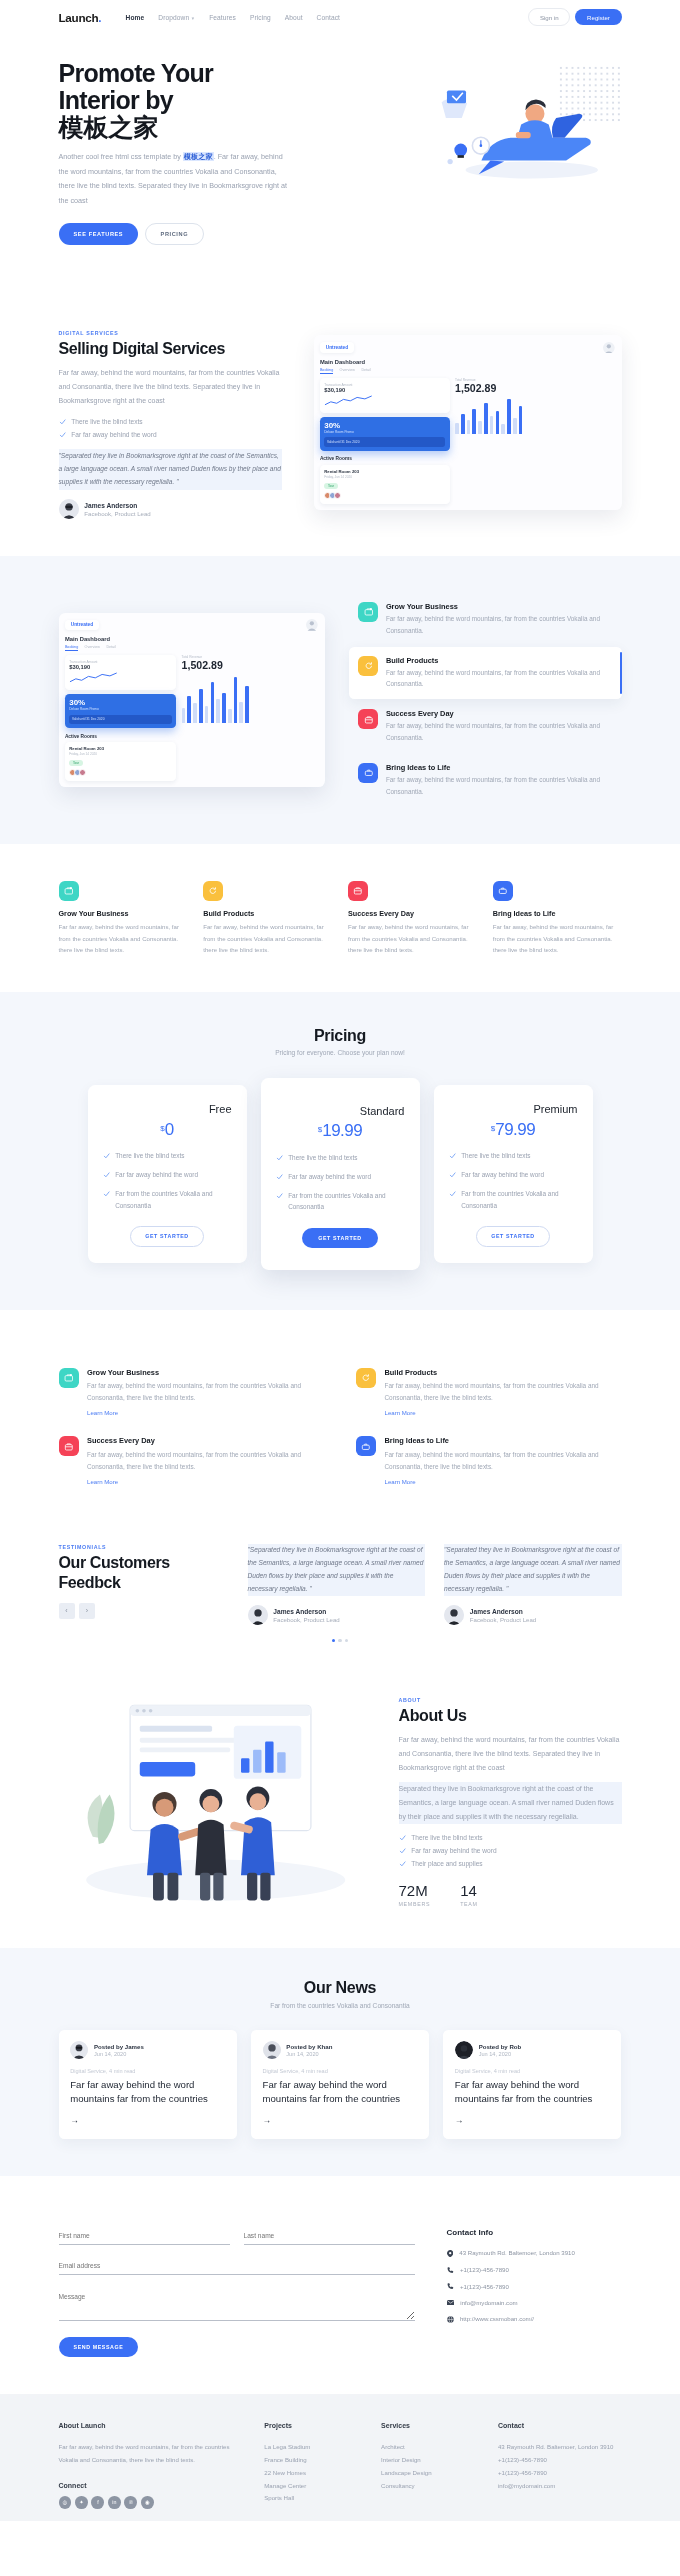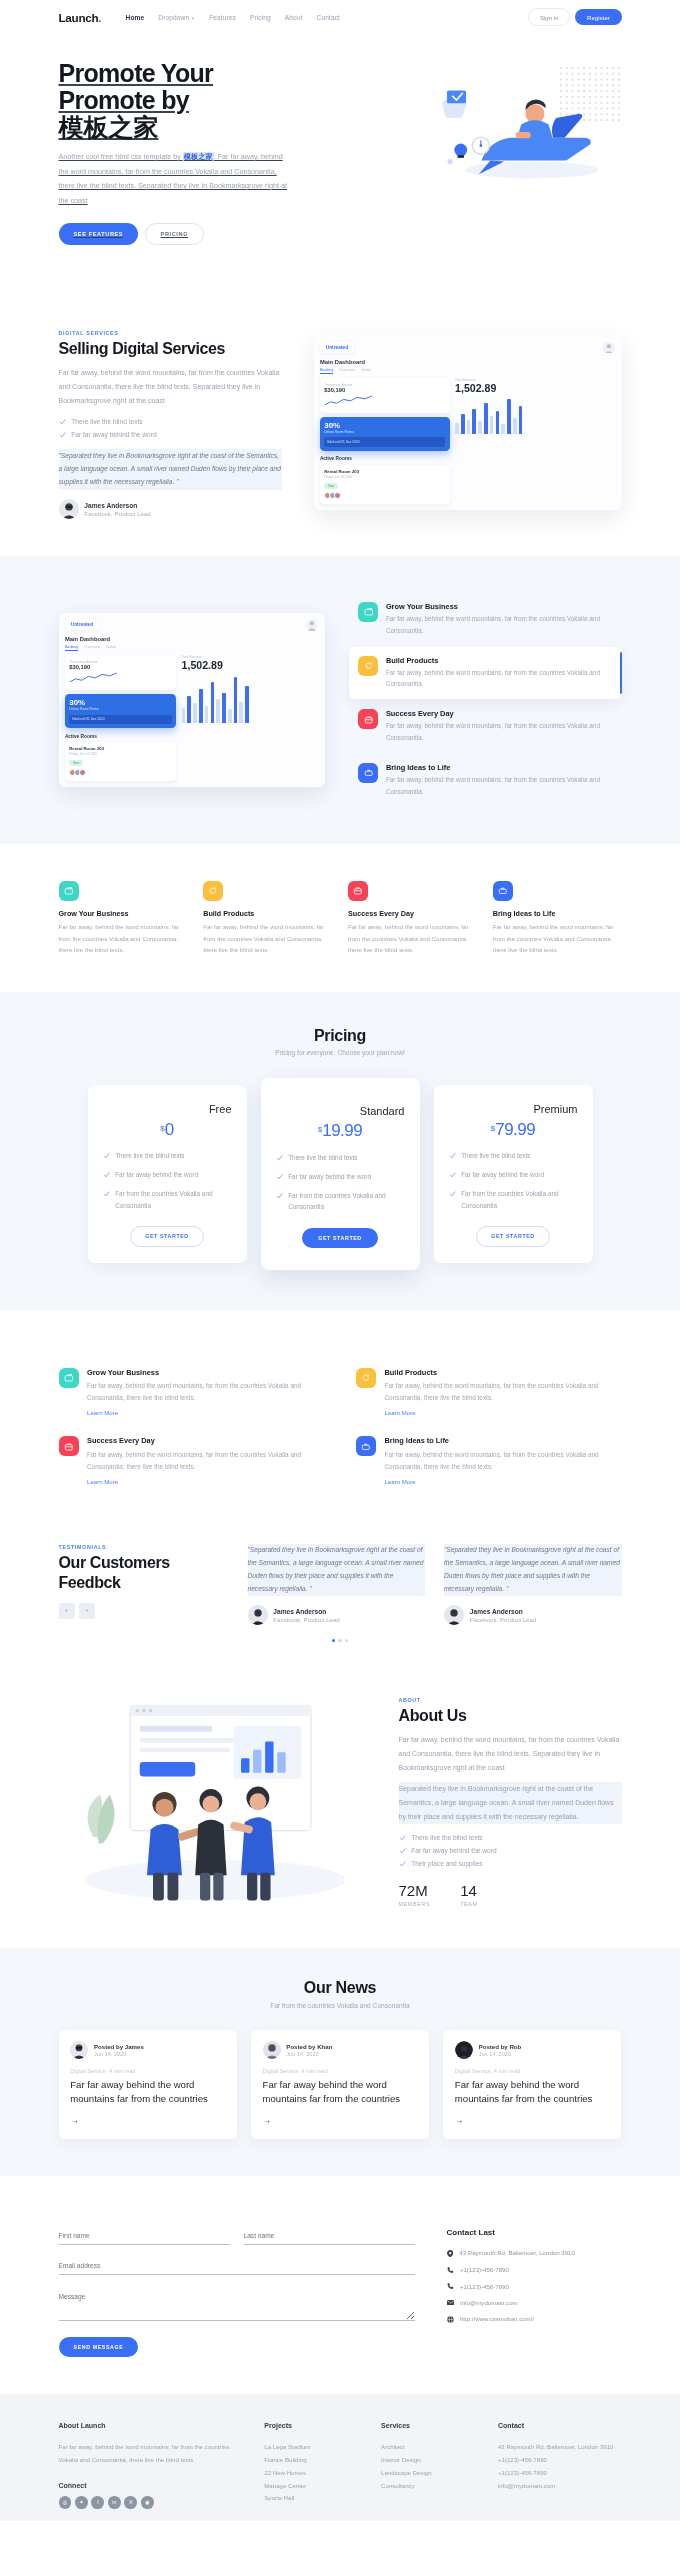--- a/index.html
+++ b/index.html
@@ -31,21 +31,21 @@
     border-radius: 16px; padding: 4.3px 10.6px; cursor: pointer;
   }
   .btn-register {
     font-size: 6.1px; color: #fff; background: #3a6ff5; border: none;
     border-radius: 16px; padding: 4.8px 11.7px; cursor: pointer;
   }
 
   
   .hero { position: relative; padding: 25.5px 0 48px; overflow: hidden; }
   .hero-grid { display: flex; align-items: flex-start; }
-  .hero-left { width: 260px; text-decoration: underline; }
+  .hero-left { width: 260px; }
   h1.hero-title {
     font-size: 25px; line-height: 1.08; font-weight: 700; color: #14181f;
     letter-spacing: -0.7px;
   }
   .hero-cn { font-size: 25px; line-height: 1.05; font-weight: 700; color: #14181f; }
   p.hero-sub {
     margin-top: 10.6px; font-size: 7.2px; line-height: 2.0; color: #9aa2b1; max-width: 229px;
   }
   .hl { background: #dbe7ff; color: #2d5fd6; font-weight: 600; padding: 0 1.1px; }
   .hero-btns { margin-top: 15px; display: flex; gap: 6.4px; }
@@ -252,21 +252,21 @@
       <button class="btn-register">Register</button>
     </div>
   </nav>
 </div>
 
 <section class="hero">
   <div class="wrap hero-grid">
     <div class="hero-left">
       <h1 class="hero-title">
         <span>Promote Your</span><br>
-        <span>Promote by</span>
+        <span>Interior by</span>
       </h1>
       <div class="hero-cn">模板之家</div>
       <p class="hero-sub"><span>Another cool free html css template by </span><span class="hl">模板之家</span><span>. Far far away, behind the word mountains, far from the countries Vokalia and Consonantia, there live the blind texts. Separated they live in Bookmarksgrove right at the coast</span></p>
       <div class="hero-btns">
         <button class="btn-primary">SEE FEATURES</button>
         <button class="btn-ghost">PRICING</button>
       </div>
     </div>
     <div class="hero-art">
       <div class="dotgrid"></div>
@@ -915,21 +915,21 @@
       </div>
       <div class="field">
         <input type="email" placeholder="Email address" style="">
       </div>
       <div class="field">
         <textarea placeholder="Message" style=""></textarea>
       </div>
       <button type="button" class="btn-send">SEND MESSAGE</button>
     </form>
     <div class="cinfo">
-      <h4>Contact Last</h4>
+      <h4>Contact Info</h4>
       <div class="cline">
         <svg width="6.4" height="7.4" viewBox="0 0 12 14">
             <path d="M6 0 C2.7 0 0 2.7 0 6 c0 4.3 6 8 6 8 s6 -3.7 6 -8 c0 -3.3 -2.7 -6 -6 -6z" fill="#3b4453"></path>
             <circle cx="6" cy="6" r="2.2" fill="#fff"></circle>
           </svg>
         <span>43 Raymouth Rd. Baltemoer, London 3910</span>
       </div>
       <div class="cline">
         <svg width="7" height="7" viewBox="0 0 13 13">
             <path d="M1 2 q0 -1.5 1.5 -1.5 h1.8 l1.2 3 -1.5 1.2 q1.2 2.4 3.3 3.3 l1.2 -1.5 3 1.2 v1.8 q0 1.5 -1.5 1.5 q-9 -0.6 -9 -9z" fill="#3b4453"></path>

